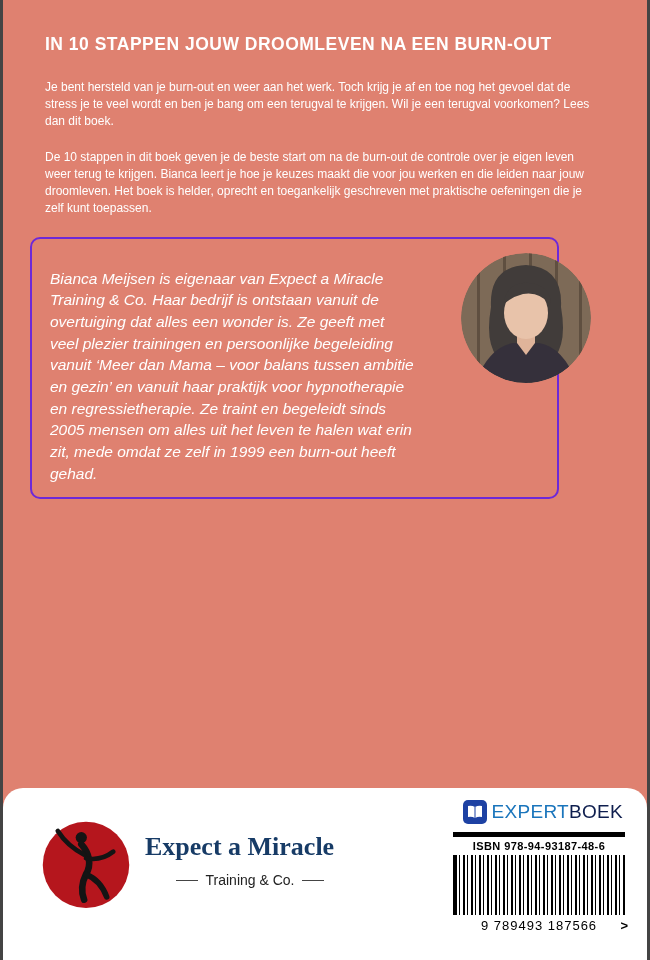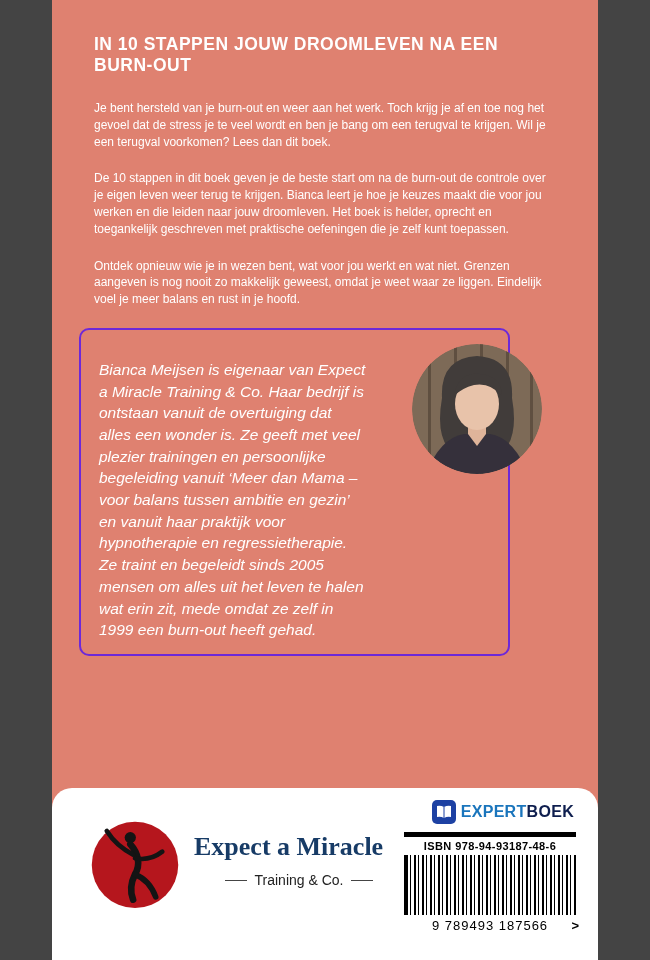--- a/index.html
+++ b/index.html
@@ -1,21 +1,21 @@
 <!DOCTYPE html>
 <html><head>
 <meta charset="utf-8">
 <style>
   * { box-sizing: border-box; }
   html,body { margin:0; padding:0; }
   body { background:#444; font-family:"Liberation Sans", sans-serif; }
 
   .cover {
     position:relative;
-    width:546px; height:960px;
+    width:644px; height:960px;
     margin:0 auto;
     background:#df8170;
     overflow:hidden;
   }
 
   .content {
     padding:34px 44px 0 42px;
     color:#ffffff;
   }
 
@@ -103,21 +103,21 @@
     right:24px; top:12px;
     display:flex; align-items:center; gap:5px;
   }
   .publisher .book-badge {
     width:24px; height:24px;
     background:#1d41a3;
     border-radius:5px;
     display:flex; align-items:center; justify-content:center;
   }
   .publisher .book-badge svg { display:block; }
-  .publisher .pub-name { font-size:16px; font-weight:bold; letter-spacing:0.3px; }
+  .publisher .pub-name { font-size:19px; font-weight:normal; letter-spacing:0.3px; }
   .publisher .pub-part1 { color:#1a75bc; }
   .publisher .pub-part2 { color:#0e1e4e; }
 
   .barcode-block {
     position:absolute;
     right:22px; top:44px;
     width:172px;
     text-align:center;
   }
   .barcode-topbar { height:5px; background:#000; }
@@ -155,21 +155,20 @@
 <body>
 
 <div class="cover">
 
   <div class="content">
 
     <h1 class="title">IN 10 STAPPEN JOUW DROOMLEVEN NA EEN BURN-OUT</h1>
 
     <p class="para">Je bent hersteld van je burn-out en weer aan het werk. Toch krijg je af en toe nog het gevoel dat de stress je te veel wordt en ben je bang om een terugval te krijgen. Wil je een terugval voorkomen? Lees dan dit boek.</p>
     <p class="para">De 10 stappen in dit boek geven je de beste start om na de burn-out de controle over je eigen leven weer terug te krijgen. Bianca leert je hoe je keuzes maakt die voor jou werken en die leiden naar jouw droomleven. Het boek is helder, oprecht en toegankelijk geschreven met praktische oefeningen die je zelf kunt toepassen.</p>
-    <p class="para">Ontdek opnieuw wie je in wezen bent, wat voor jou werkt en wat niet. Grenzen aangeven is nog nooit zo makkelijk geweest, omdat je weet waar ze liggen. Eindelijk voel je meer balans en rust in je hoofd.</p>
 
     <div class="bio-box">
       <div class="bio-text">Bianca Meijsen is eigenaar van Expect a Miracle Training &amp; Co. Haar bedrijf is ontstaan vanuit de overtuiging dat alles een wonder is. Ze geeft met veel plezier trainingen en persoonlijke begeleiding vanuit ‘Meer dan Mama – voor balans tussen ambitie en gezin’ en vanuit haar praktijk voor hypnotherapie en regressietherapie. Ze traint en begeleidt sinds 2005 mensen om alles uit het leven te halen wat erin zit, mede omdat ze zelf in 1999 een burn-out heeft gehad.</div>
       <div class="portrait">
         <svg viewBox="0 0 130 130" aria-hidden="true">
           <defs>
               <clipPath id="av">
                 <circle cx="65" cy="65" r="65"></circle>
               </clipPath>
             </defs>

